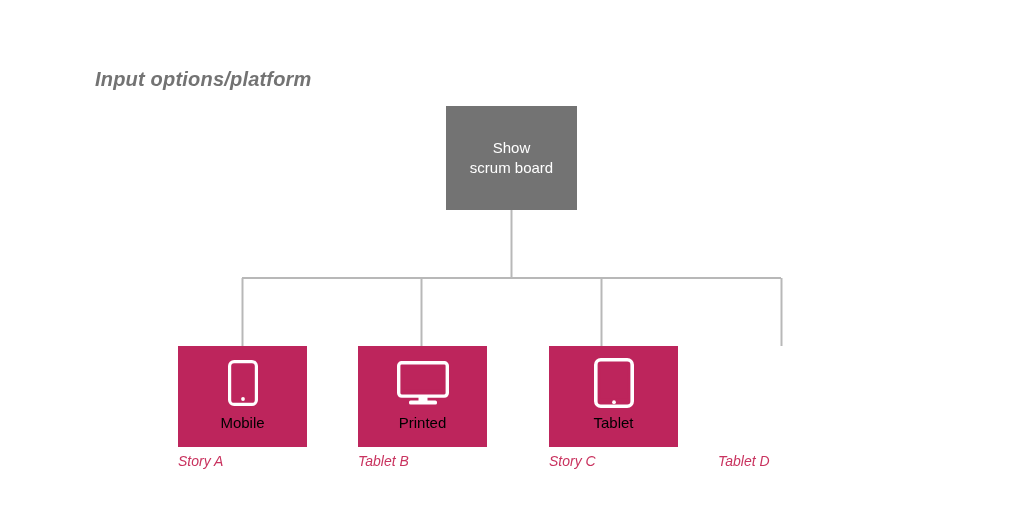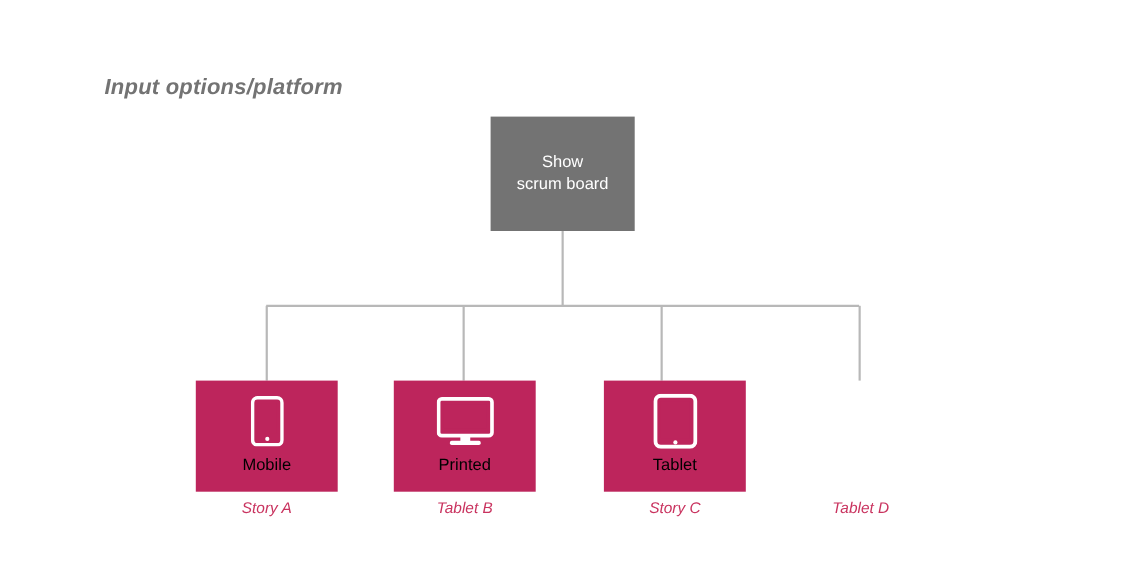--- a/index.html
+++ b/index.html
@@ -93,21 +93,21 @@
     font-size: 15px;
     line-height: 18px;
     text-align: center;
   }
 
   
   .story-caption {
     position: absolute;
     top: 453px;
     width: 129px;
-    text-align: center;
+    text-align: left;
     font-size: 14px;
     font-style: italic;
     color: #c9335f;
   }
 
   
   .node-col-0 { left: 178px; }
   .node-col-1 { left: 358px; }
   .node-col-2 { left: 549px; }
   .node-col-3 { left: 718px; }

